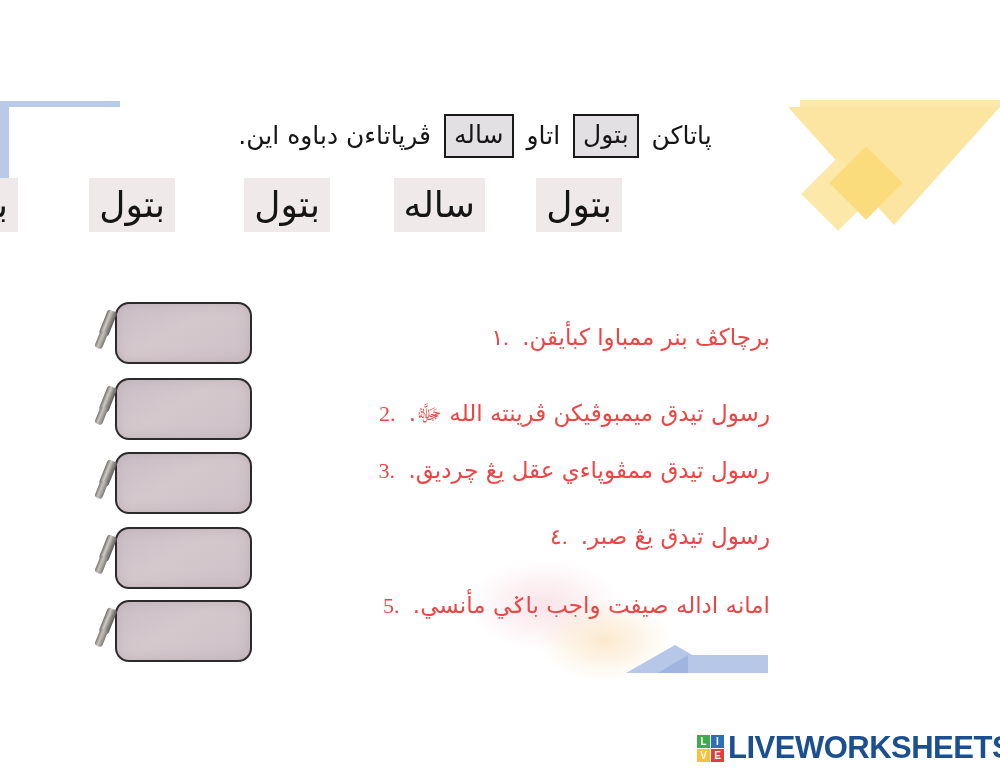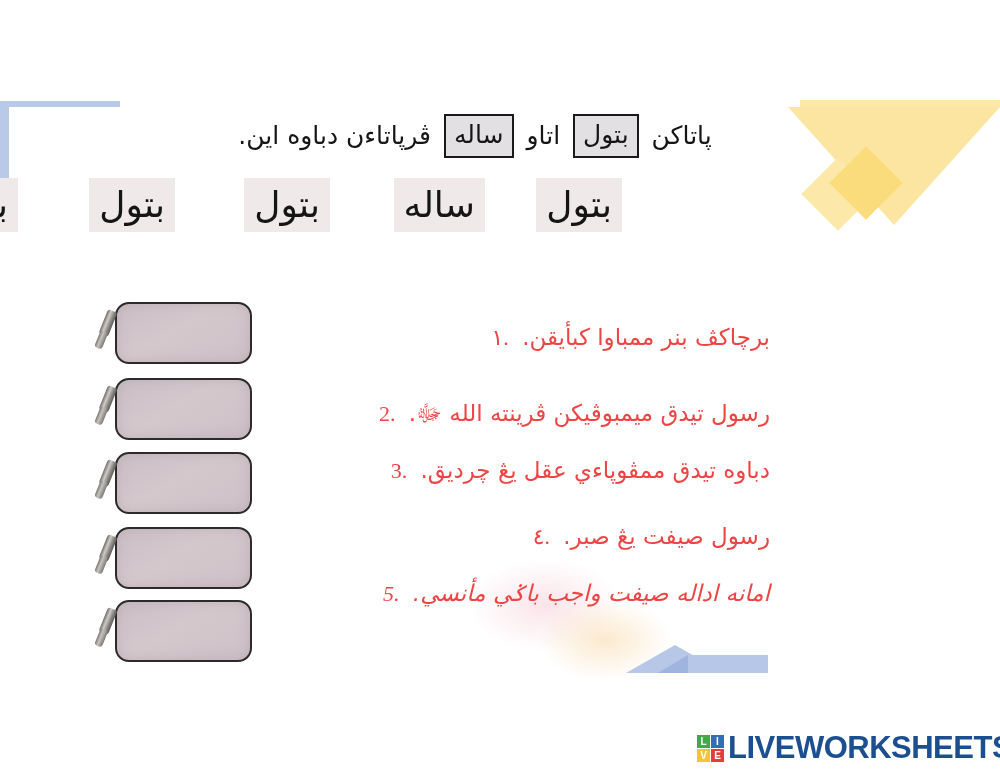--- a/index.html
+++ b/index.html
@@ -241,21 +241,21 @@
     white-space: nowrap;
     font-family: "DejaVu Sans", sans-serif;
     font-size: 23px;
     line-height: 34px;
     color: #ef4444;
   }
   .st-0 { top: 0px; }
   .st-1 { top: 66px; margin-top: 10px; }
   .st-2 { top: 133px; }
   .st-3 { top: 199px; }
-  .st-4 { top: 256px; font-style: italic; }
+  .st-4 { top: 268px; }
   .statement .num {
     display: inline-block;
     direction: ltr;
     font-family: "Liberation Serif", serif;
     font-size: 22px;
     margin-right: 6px;
   }
 
   
   .lw-logo {
@@ -347,25 +347,25 @@
   <div class="statements">
     <div class="statement st-0">
       <span>برچاكڤ بنر ممباوا كبأيقن.</span>
       <span class="num">١.</span>
     </div>
     <div class="statement st-1">
       <span>رسول تيدق ميمبوڤيكن ڤرينته الله ﷻ.</span>
       <span class="num">2.</span>
     </div>
     <div class="statement st-2">
-      <span>دباوه تيدق ممڤوڽاءي عقل يڠ چرديق.</span>
+      <span>رسول تيدق ممڤوڽاءي عقل يڠ چرديق.</span>
       <span class="num">3.</span>
     </div>
     <div class="statement st-3">
-      <span>رسول صيفت يڠ صبر.</span>
+      <span>رسول تيدق يڠ صبر.</span>
       <span class="num">٤.</span>
     </div>
     <div class="statement st-4">
       <span>امانه اداله صيفت واجب باݢي مأنسي.</span>
       <span class="num">5.</span>
     </div>
   </div>
 
   <div class="lw-logo">
     <div class="lw-blocks">

